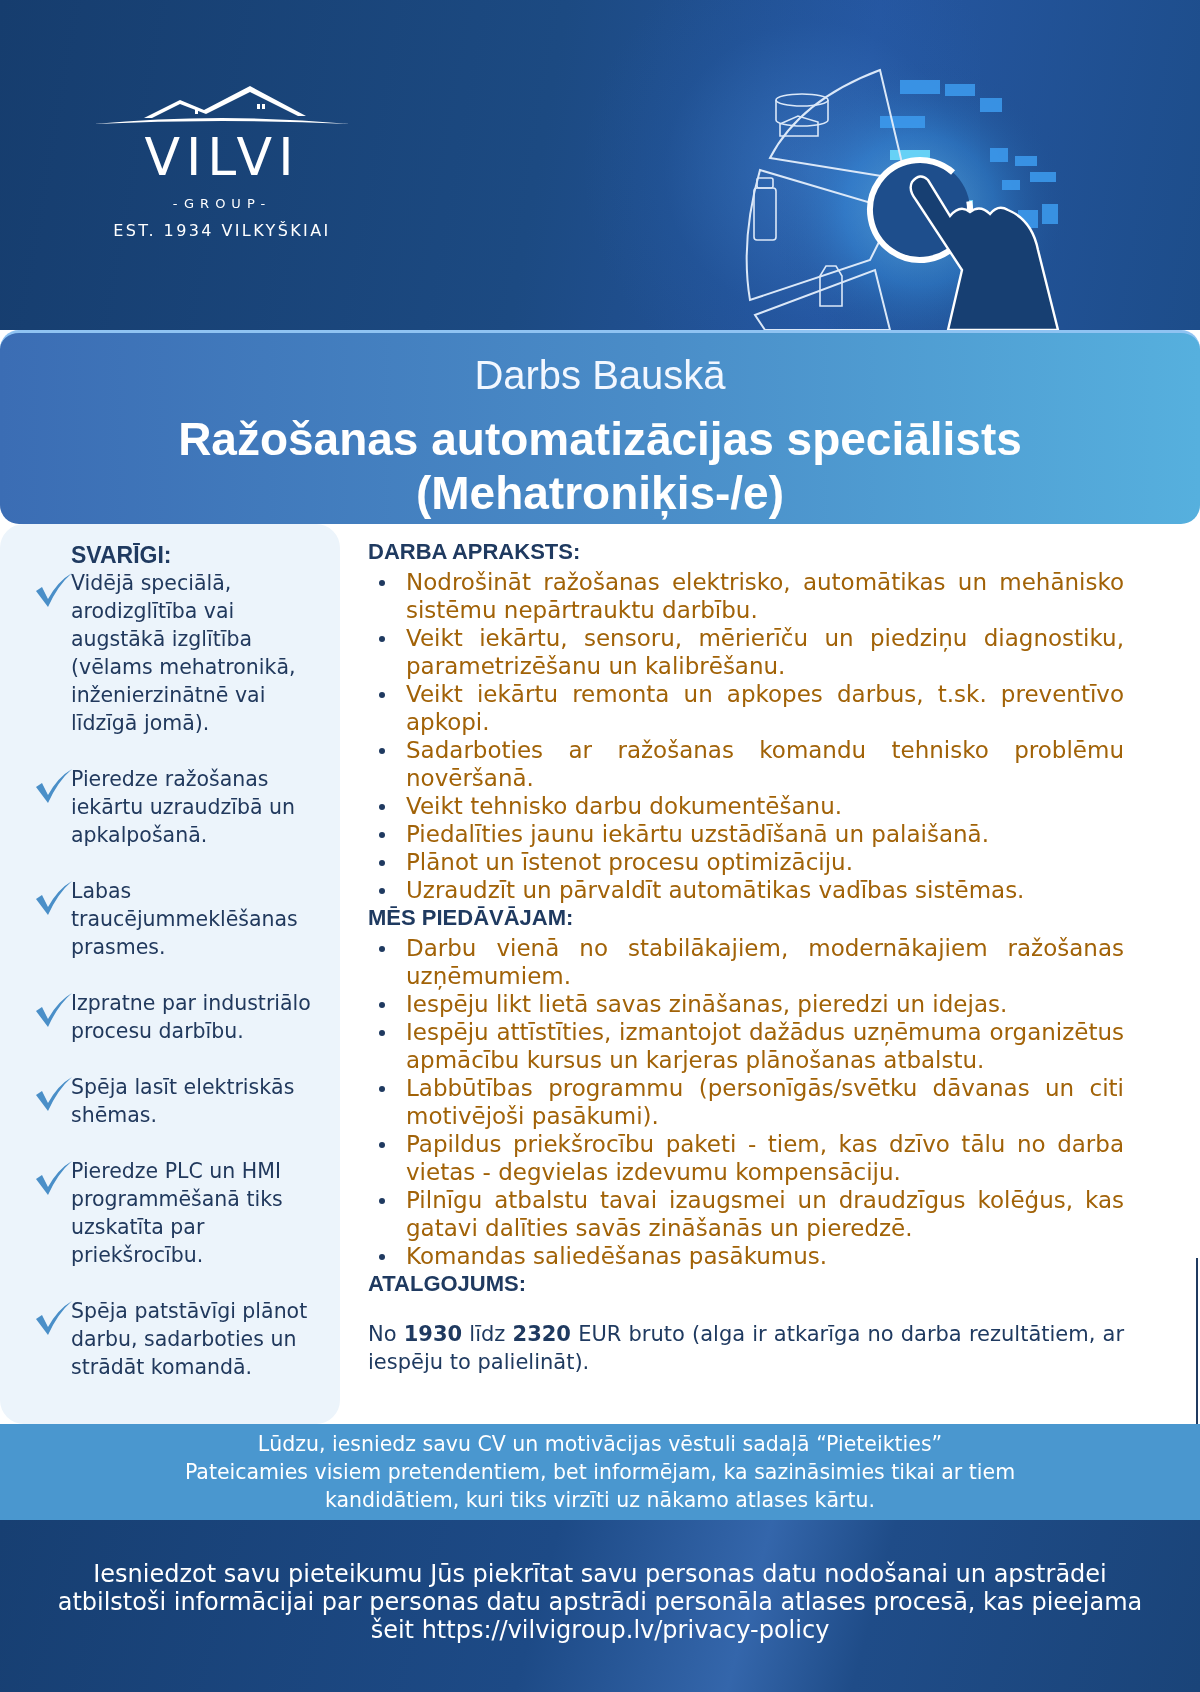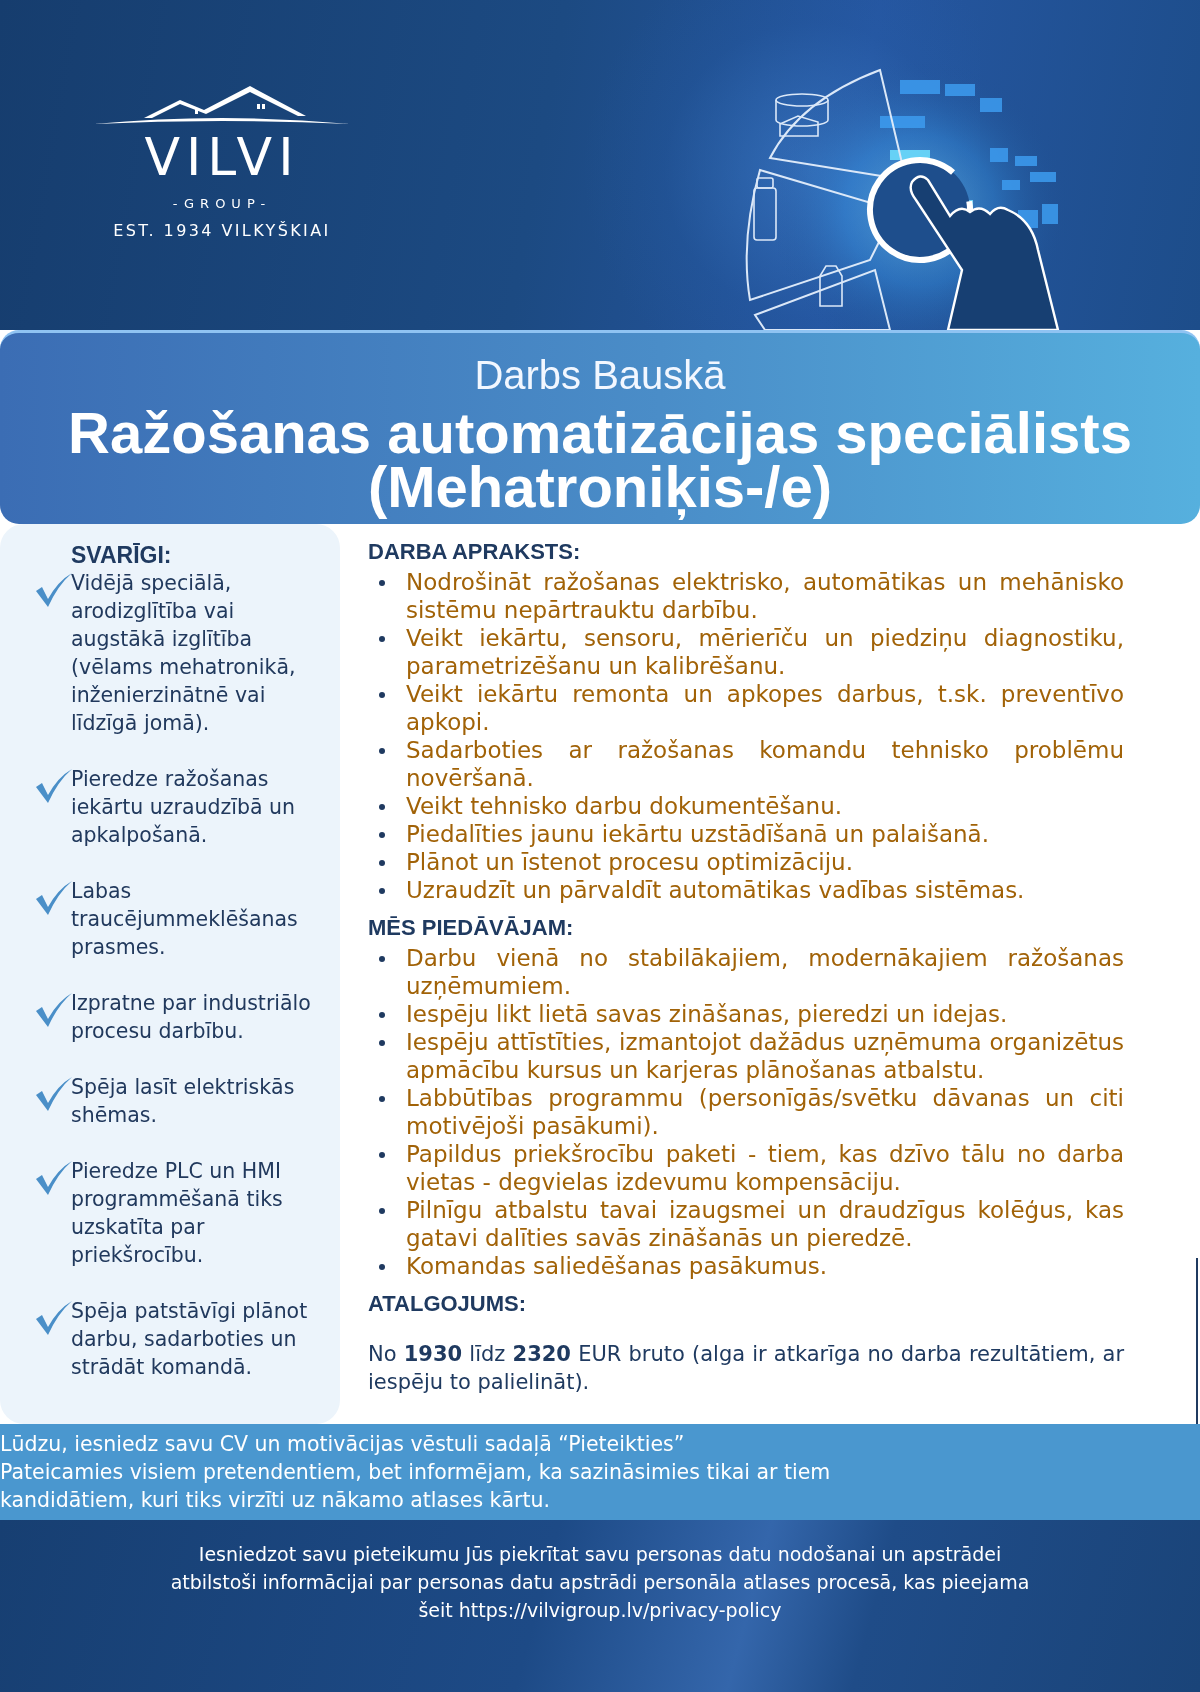--- a/index.html
+++ b/index.html
@@ -25,59 +25,59 @@
   .illustration { position: absolute; left: 740px; top: 60px; width: 420px; height: 270px; }
 
   
   .title-band {
     position: absolute; left: 0; top: 330px; width: 1200px; height: 194px;
     background: linear-gradient(90deg, #3b6db4 0%, #4a8dc8 55%, #56b0de 100%);
     border-top: 3px solid #8fc3f2;
     text-align: center; color: #ffffff; border-radius: 19px;
   }
   .title-band .location { font-family: "Liberation Sans", sans-serif; font-size: 40px; font-weight: 300; margin-top: 20px; color: #f2f7ff; }
-  .title-band .job-title { font-family: "Liberation Sans", sans-serif; font-size: 58px; font-weight: 700; line-height: 54px; margin-top: 8px; }
+  .title-band .job-title { font-family: "Liberation Sans", sans-serif; font-size: 46px; font-weight: 700; line-height: 54px; margin-top: 14px; }
 
   
   .main { position: absolute; left: 0; top: 524px; width: 1200px; height: 900px; }
   .left-col {
     position: absolute; left: 0; top: 0; width: 340px; height: 900px;
     background: #ecf4fb; padding-top: 18px; border-radius: 24px;
   }
   .left-col .heading { margin-left: 71px; font-family: "Liberation Sans", sans-serif; font-weight: 700; font-size: 23px; color: #1f3a60; }
   .req { position: relative; margin-left: 71px; margin-right: 6px; }
   .req .check { position: absolute; left: -37px; top: 2px; width: 38px; height: 36px; }
   .req .txt { font-family: "DejaVu Sans", sans-serif; font-size: 20.5px; line-height: 28px; color: #21395d; }
   .req + .req { margin-top: 28px; }
 
   .right-col { position: absolute; left: 368px; top: 14px; width: 756px; }
   .sec-h { font-family: "Liberation Sans", sans-serif; font-weight: 700; font-size: 22px; color: #1f3a60; line-height: 28px; }
   ul.bul { list-style: none; margin-top: 2px; }
   ul.bul li { position: relative; padding-left: 38px; font-family: "DejaVu Sans", sans-serif; font-size: 23px; line-height: 28px; color: #a16207; text-align: justify; text-align-last: left; }
   ul.bul li::before { content: ""; position: absolute; left: 11px; top: 12px; width: 6px; height: 6px; border-radius: 50%; background: #1f3a60; }
-  .sec-gap { margin-top: 10px; }
+  .sec-gap { }
   .salary { font-family: "DejaVu Sans", sans-serif; font-size: 21px; line-height: 28px; color: #1f3a60; text-align: justify; margin-top: 22px; }
   .salary b { font-weight: 700; }
 
   .right-rule { position: absolute; left: 1196px; top: 1258px; width: 2px; height: 166px; background: #1f3a60; }
 
   
   .apply-band {
     position: absolute; left: 0; top: 1424px; width: 1200px; height: 96px;
-    background: #4a97cf; text-align: left; color: #ffffff;
+    background: #4a97cf; text-align: center; color: #ffffff;
     font-family: "DejaVu Sans", sans-serif; font-size: 20.5px; line-height: 28px; padding-top: 6px;
   }
 
   
   .footer {
     position: absolute; left: 0; top: 1520px; width: 1200px; height: 172px;
     background: linear-gradient(105deg, #173f72 0%, #1d4a86 45%, #3466ab 62%, #1f4c88 72%, #1a4479 100%);
     text-align: center; color: #ffffff; overflow: hidden;
   }
-  .footer .txt { font-family: "DejaVu Sans", sans-serif; font-size: 19px; line-height: 28px; padding-top: 20px; padding-left: 40px; padding-right: 40px; }
+  .footer .txt { font-family: "DejaVu Sans", sans-serif; font-size: 24px; line-height: 28px; padding-top: 20px; padding-left: 40px; padding-right: 40px; margin-top: 20px; }
 </style>
 </head>
 <body>
 
 <div class="hero">
   <div class="sheen"></div>
 
   <div class="logo">
     <svg width="260" height="48" viewBox="0 0 260 48">
       <path d="M52 40 L88 22 L112 32 L158 8 L214 38 L206 38 L158 14 L114 36 L88 26 L60 40 Z" fill="#ffffff"></path>

